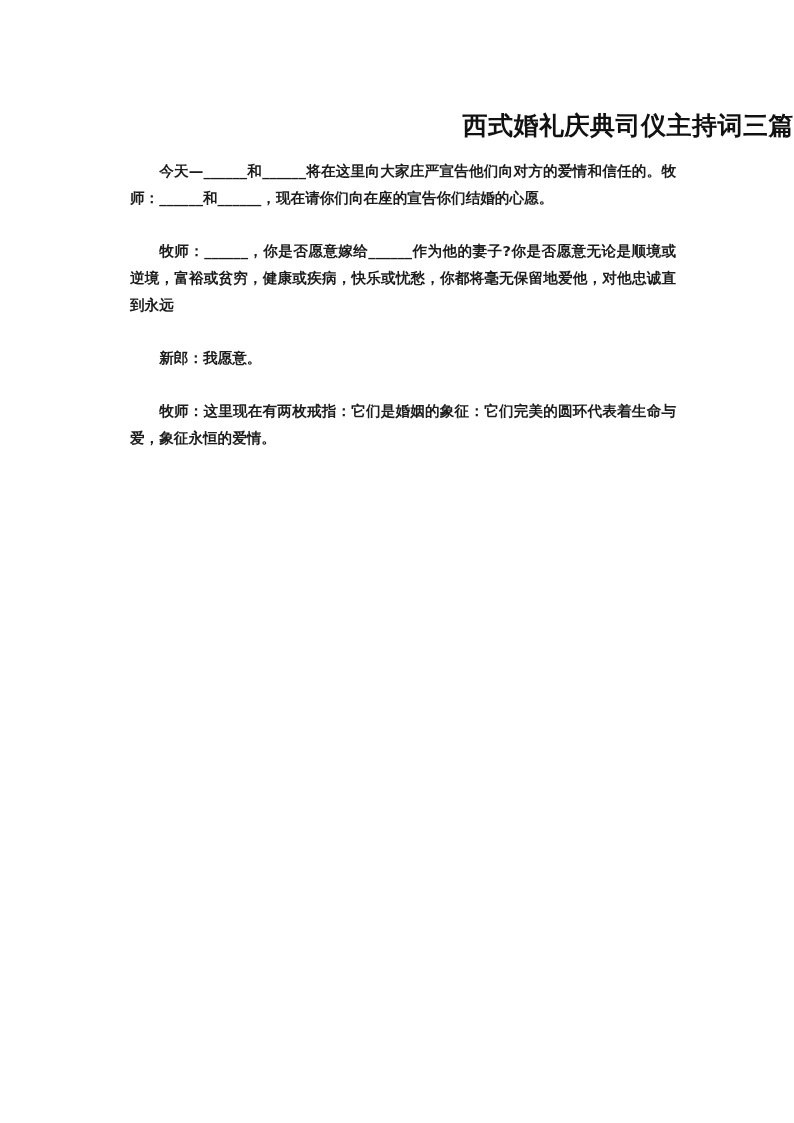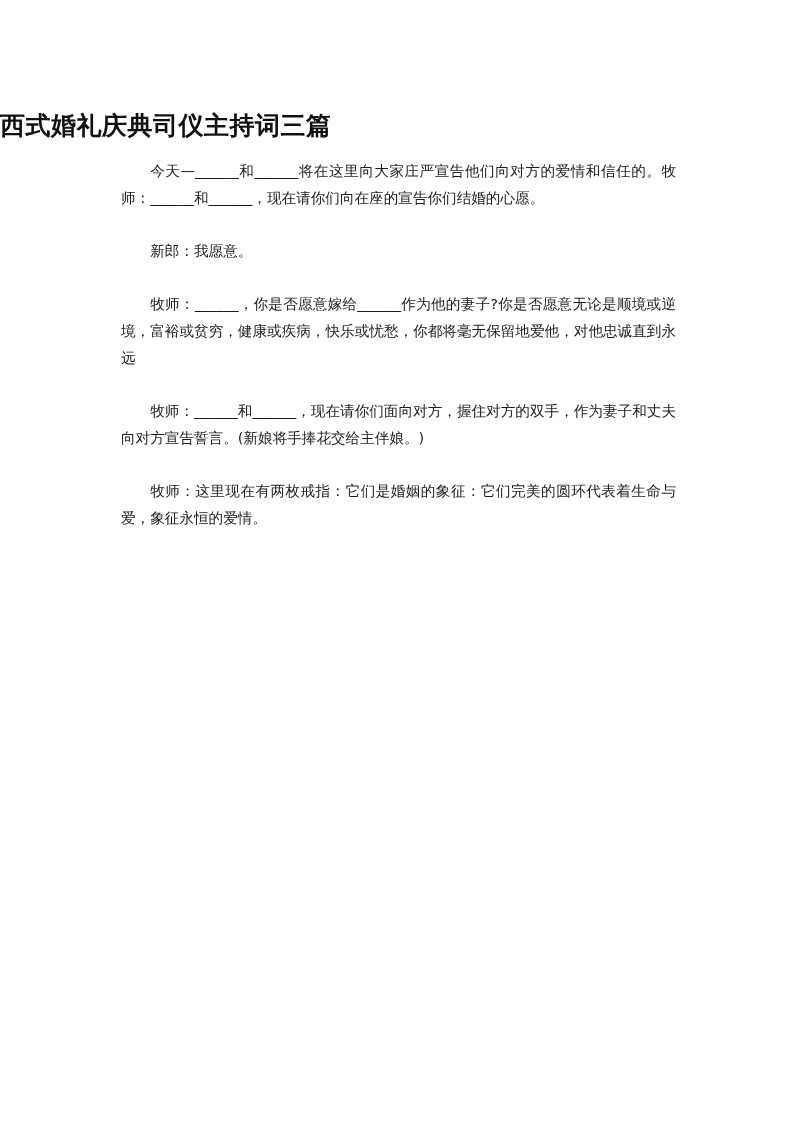--- a/index.html
+++ b/index.html
@@ -21,47 +21,47 @@
       top: 0;
       width: 794px;
       height: 1123px;
       background: #ffffff;
     }
     .title {
       position: absolute;
       left: 0;
       top: 108px;
       width: 794px;
-      text-align: left;
+      text-align: right;
       font-size: 25px;
       font-weight: bold;
       letter-spacing: 0.5px;
       color: #111111;
       line-height: 36px;
     }
     .body {
       position: absolute;
       left: 118px;
       top: 157px;
       width: 558px;
     }
     .para {
-      margin: 0 0 26px 3px;
+      margin: 0 0 26px 12px;
       font-size: 14.6px;
       line-height: 27px;
       text-indent: 2em;
       text-align: justify;
       color: #1c1c1c;
+      font-weight: bold;
     }
   </style>
 </head>
 <body>
 
 <div class="page">
   <div class="title">西式婚礼庆典司仪主持词三篇</div>
   <div class="body">
     <p class="para">今天—______和______将在这里向大家庄严宣告他们向对方的爱情和信任的。牧师：______和______，现在请你们向在座的宣告你们结婚的心愿。</p>
+    <p class="para">牧师：______，你是否愿意嫁给______作为他的妻子?你是否愿意无论是顺境或逆境，富裕或贫穷，健康或疾病，快乐或忧愁，你都将毫无保留地爱他，对他忠诚直到永远</p>
     <p class="para">新郎：我愿意。</p>
-    <p class="para">牧师：______，你是否愿意嫁给______作为他的妻子?你是否愿意无论是顺境或逆境，富裕或贫穷，健康或疾病，快乐或忧愁，你都将毫无保留地爱他，对他忠诚直到永远</p>
-    <p class="para">牧师：______和______，现在请你们面向对方，握住对方的双手，作为妻子和丈夫向对方宣告誓言。(新娘将手捧花交给主伴娘。)</p>
     <p class="para">牧师：这里现在有两枚戒指：它们是婚姻的象征：它们完美的圆环代表着生命与爱，象征永恒的爱情。</p>
   </div>
 </div>
 
 </body></html>

